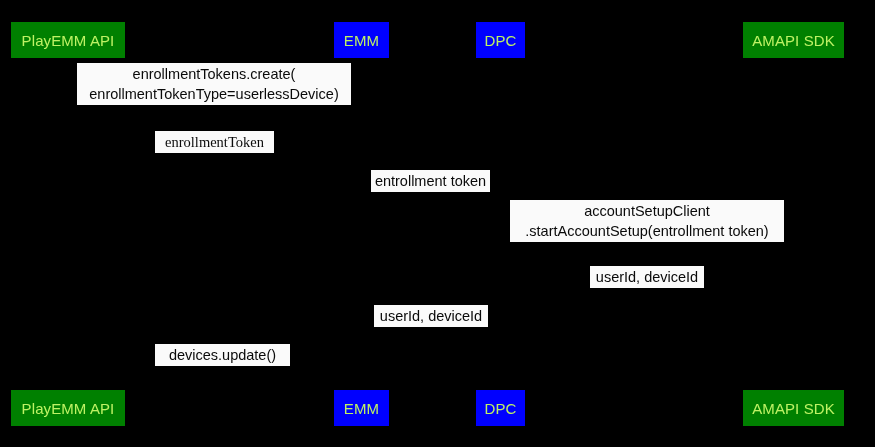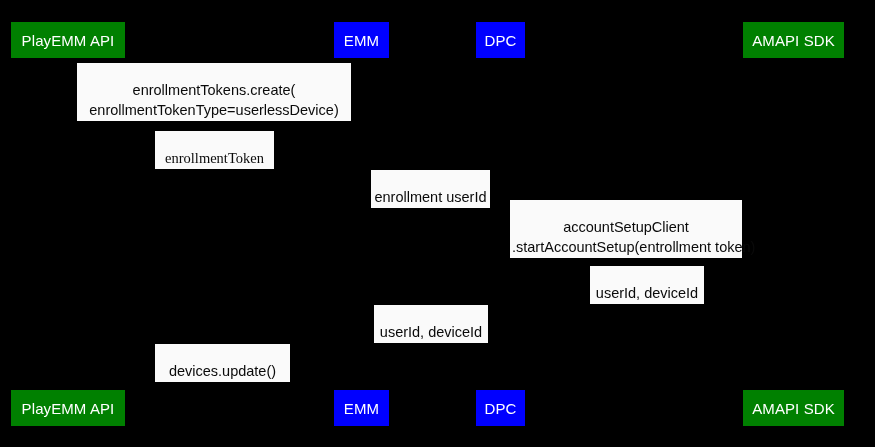--- a/index.html
+++ b/index.html
@@ -16,56 +16,56 @@
     height: 447px;
     background: #000000;
     overflow: hidden;
   }
   .participant {
     position: absolute;
     box-sizing: border-box;
     display: flex;
     align-items: center;
     justify-content: center;
-    color: #ffffff;
+    color: #bef264;
     font-size: 15px;
     line-height: 1;
     letter-spacing: 0.1px;
     white-space: nowrap;
     height: 36px;
   }
   .participant.green { background: #008000; }
   .participant.blue  { background: #0000ff; }
 
   .msg {
     position: absolute;
     box-sizing: border-box;
     background: #fafafa;
     color: #0a0a0a;
     font-size: 14.5px;
     line-height: 20px;
     text-align: center;
     white-space: pre;
-    padding: 17px 2px 1px 2px;
+    padding: 1px 2px 1px 2px;
   }
 </style>
 </head>
 <body>
 
 <div id="diagram">
     <div class="participant green" style="left: 11px; top: 22px; width: 114px; height: 36px;">PlayEMM API</div>
     <div class="participant blue" style="left: 334px; top: 22px; width: 55px; height: 36px;">EMM</div>
     <div class="participant blue" style="left: 476px; top: 22px; width: 49px; height: 36px;">DPC</div>
     <div class="participant green" style="left: 743px; top: 22px; width: 101px; height: 36px;">AMAPI SDK</div>
     <div class="participant green" style="left: 11px; top: 390px; width: 114px; height: 36px;">PlayEMM API</div>
     <div class="participant blue" style="left: 334px; top: 390px; width: 55px; height: 36px;">EMM</div>
     <div class="participant blue" style="left: 476px; top: 390px; width: 49px; height: 36px;">DPC</div>
     <div class="participant green" style="left: 743px; top: 390px; width: 101px; height: 36px;">AMAPI SDK</div>
     <div class="msg" style="left: 77px; top: 63px; width: 274px; min-height: 42px;">enrollmentTokens.create(
 enrollmentTokenType=userlessDevice)</div>
     <div class="msg" style="left: 155px; top: 131px; width: 119px; min-height: 21px; font-family: Liberation Serif, serif;">enrollmentToken</div>
-    <div class="msg" style="left: 371px; top: 170px; width: 119px; min-height: 21px;">enrollment userId</div>
-    <div class="msg" style="left: 510px; top: 200px; width: 232px; min-height: 42px;">accountSetupClient
+    <div class="msg" style="left: 371px; top: 170px; width: 119px; min-height: 21px;">entrollment token</div>
+    <div class="msg" style="left: 510px; top: 200px; width: 274px; min-height: 42px;">accountSetupClient
 .startAccountSetup(entrollment token)</div>
     <div class="msg" style="left: 590px; top: 266px; width: 114px; min-height: 21px;">userId, deviceId</div>
     <div class="msg" style="left: 374px; top: 305px; width: 114px; min-height: 21px;">userId, deviceId</div>
     <div class="msg" style="left: 155px; top: 344px; width: 135px; min-height: 21px;">devices.update()</div>
   </div>
 
 </body></html>

